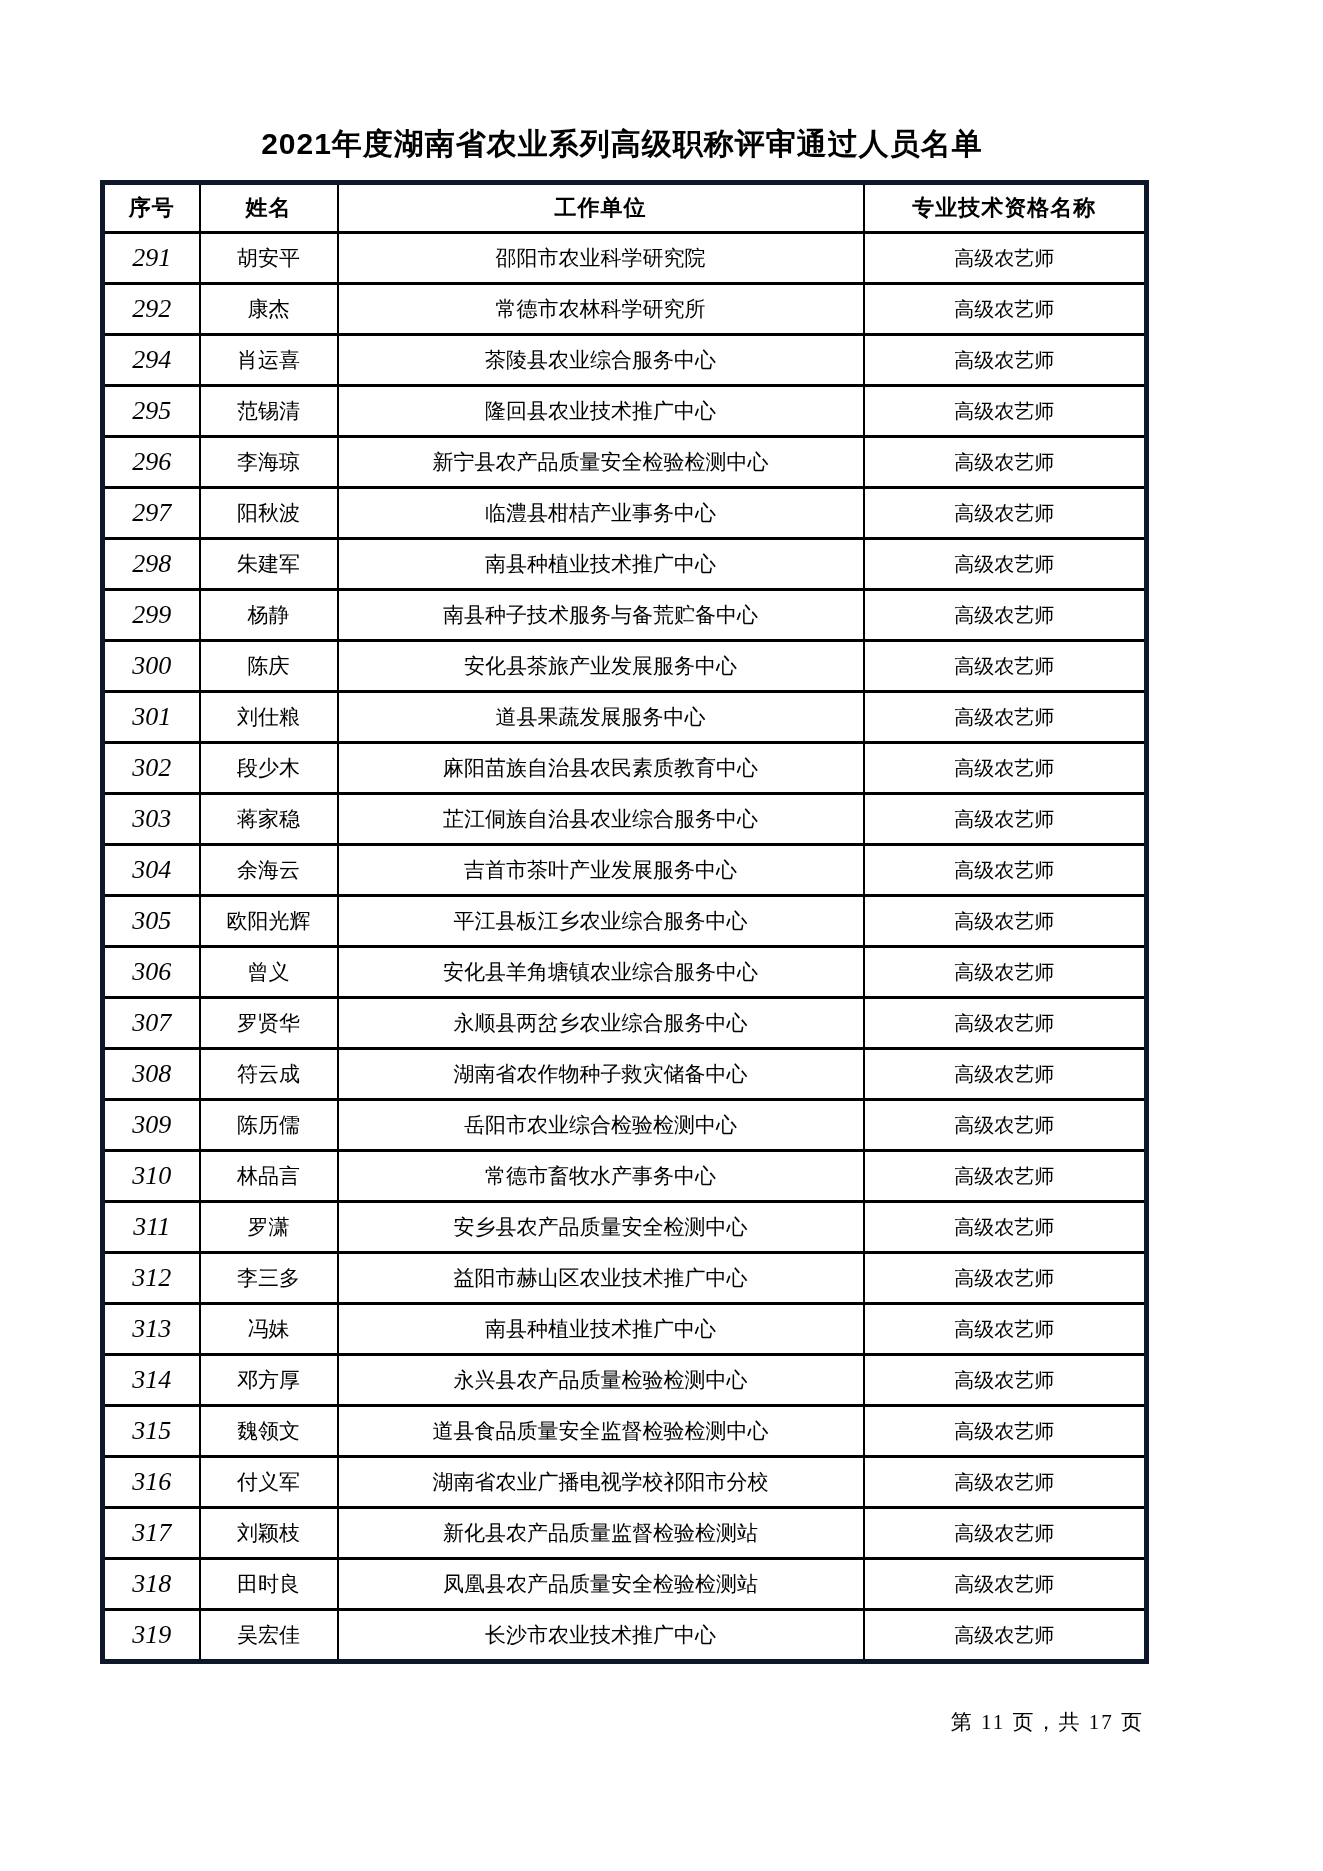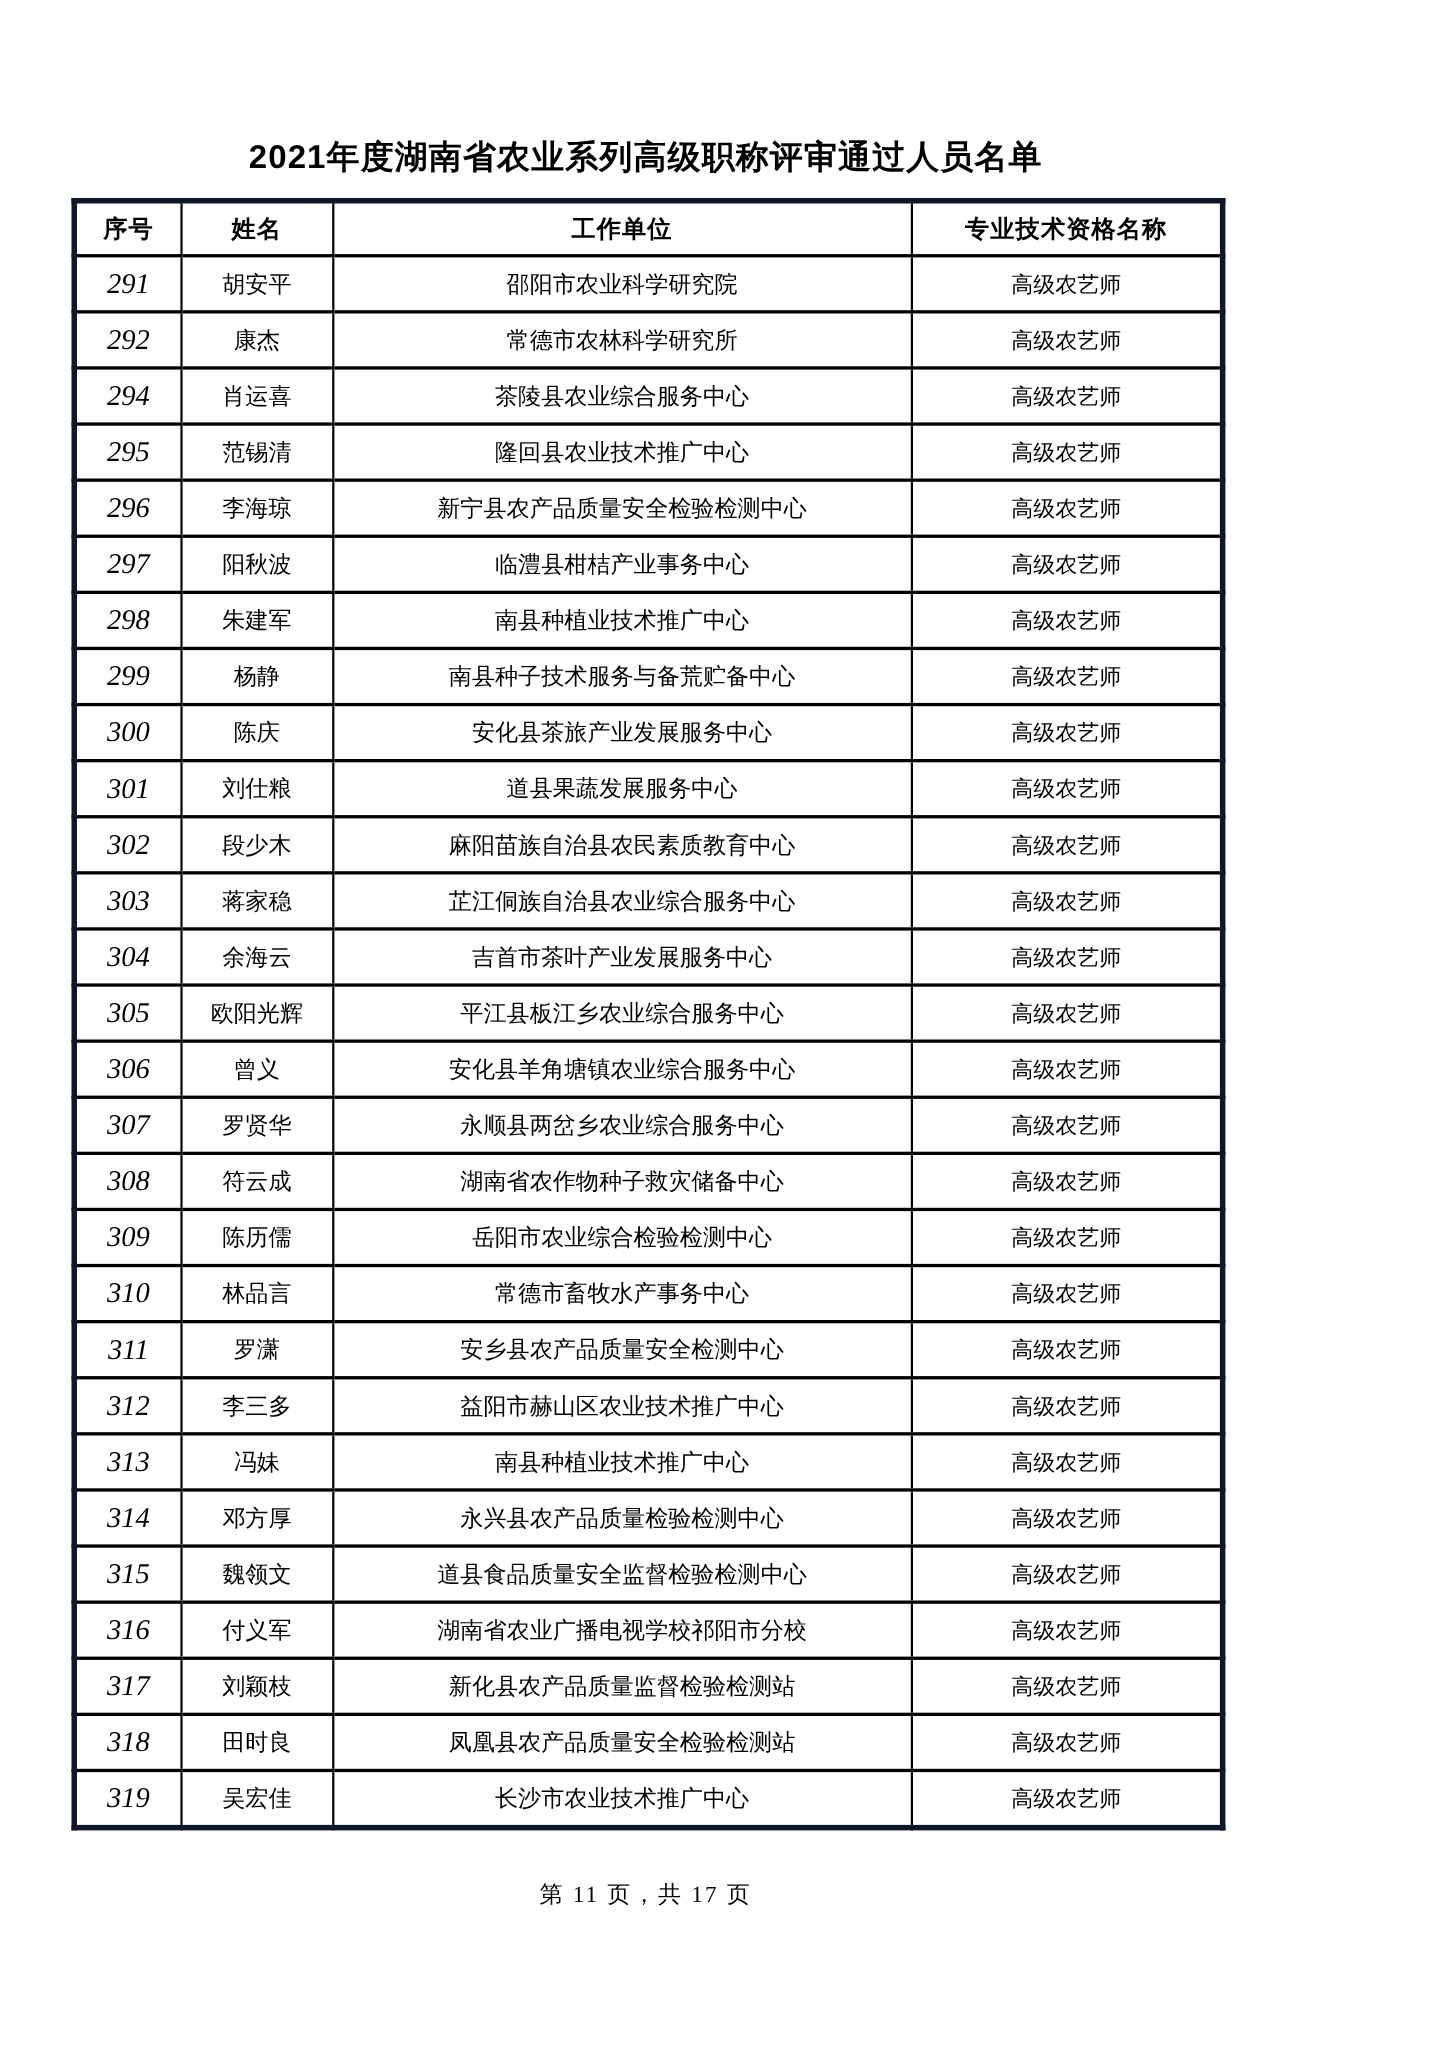--- a/index.html
+++ b/index.html
@@ -11,21 +11,21 @@
     position: relative;
     width: 1323px;
     height: 1871px;
     background: #ffffff;
     color: #000000;
     font-family: "Liberation Serif", serif;
     overflow: hidden;
   }
   .content {
     width: 1044px;
-    margin-left: 65px;
+    margin-left: 100px;
   }
   .doc-title {
     margin: 0;
     padding-top: 126px;
     padding-bottom: 18px;
     text-align: center;
     font-family: "Liberation Sans", sans-serif;
     font-weight: bold;
     font-size: 30px;
     line-height: 36px;
@@ -66,21 +66,21 @@
   table.roster td.col-serial {
     font-size: 26px;
     font-style: italic;
   }
   table.roster td.col-qual {
     font-size: 20px;
     text-align: center;
   }
   .page-footer {
     margin-top: 44px;
-    text-align: center;
+    text-align: right;
     font-family: "Liberation Serif", serif;
     font-size: 21px;
     letter-spacing: 2px;
     color: #000000;
   }
 </style>
 </head>
 <body>
 
 <div class="page">

